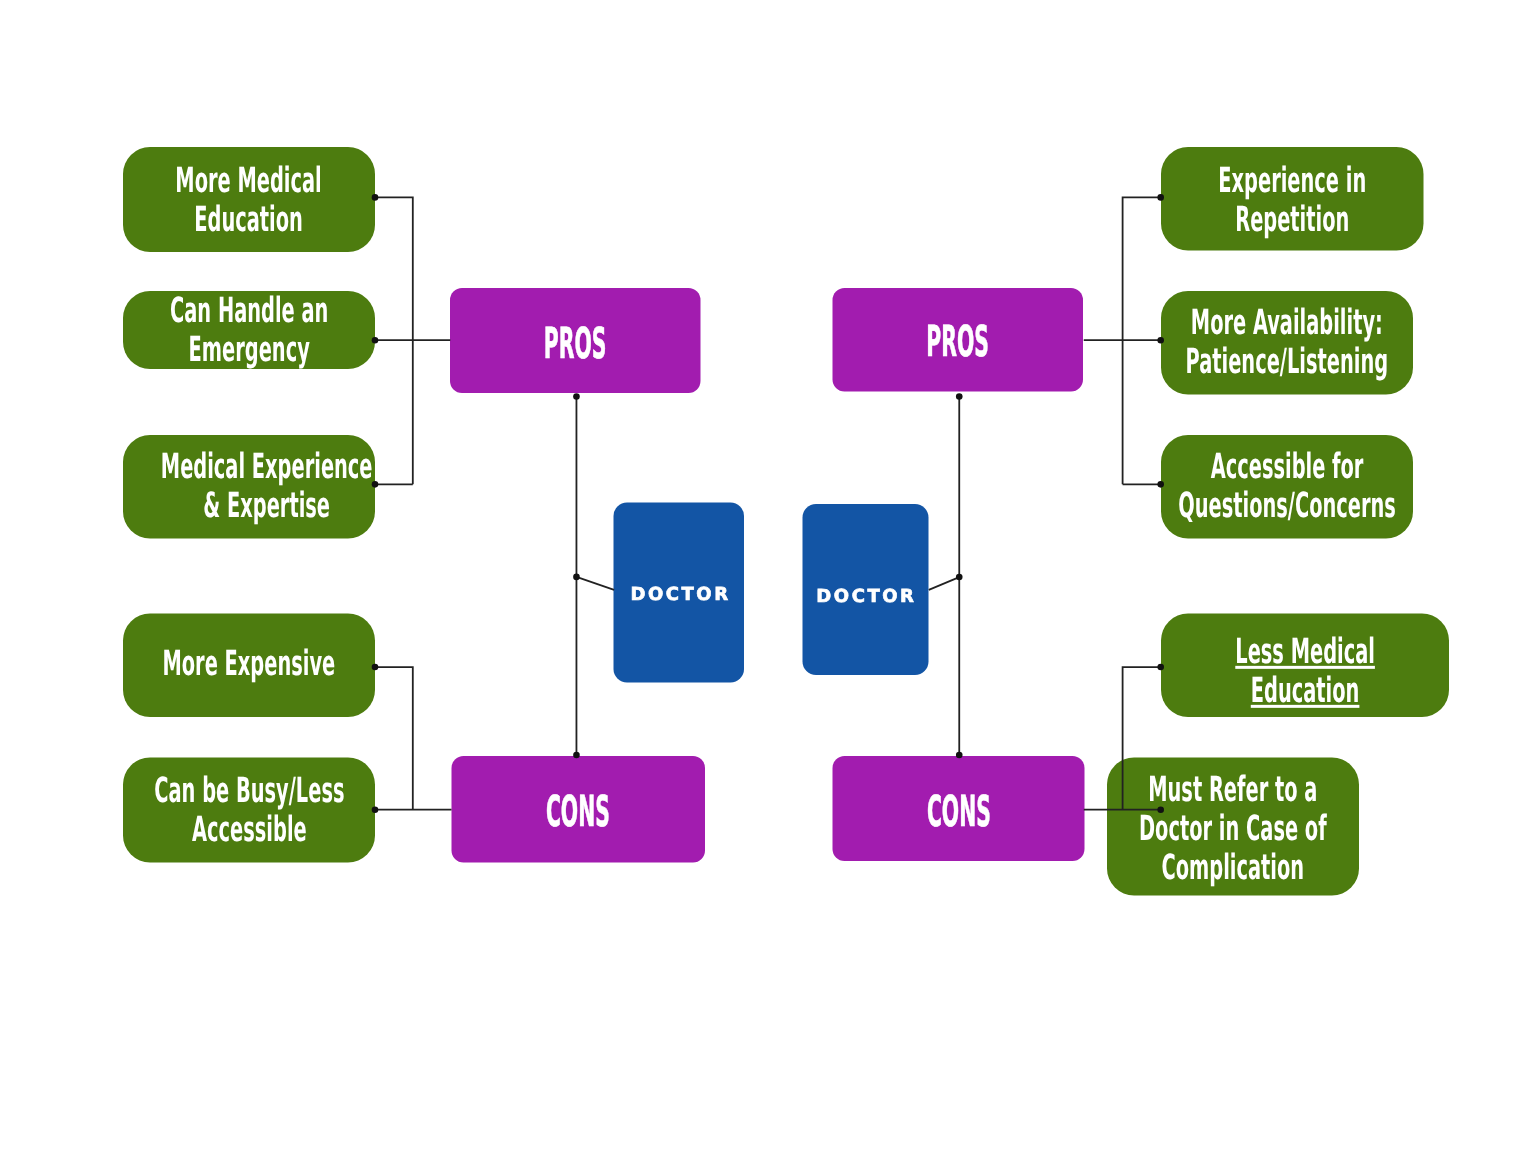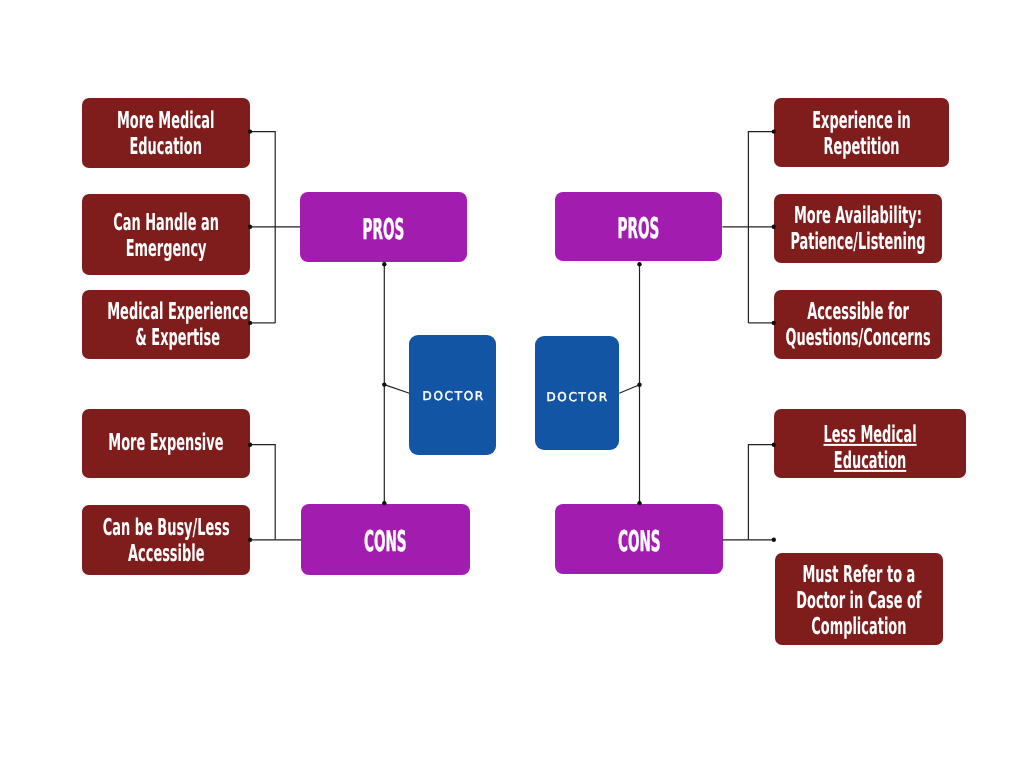--- a/index.html
+++ b/index.html
@@ -23,21 +23,21 @@
   .node {
     position: absolute;
     box-sizing: border-box;
     display: flex;
     align-items: center;
     justify-content: center;
     text-align: center;
     color: #ffffff;
     z-index: 2;
   }
-  .leaf { background: #7f1d1d; border-radius: 7px; }
+  .leaf { background: #4d7c0f; border-radius: 18px; }
   .cat  { background: #a21caf; border-radius: 8px; }
   .center { background: #1355a5; border-radius: 8px; }
 
   .leaf-label {
     display: inline-block;
     font-weight: 700;
     font-stretch: condensed;
     font-size: 23.2px;
     line-height: 25.9px;
     transform: translateY(0.9px) scaleX(0.62);
@@ -48,21 +48,21 @@
     font-weight: 700;
     font-stretch: condensed;
     font-size: 28.5px;
     line-height: 30px;
     transform: translateY(2.6px) scaleX(0.53);
     white-space: pre;
     -webkit-text-stroke: 0.45px #ffffff;
   }
   .center-label {
     display: inline-block;
-    font-weight: 400;
+    font-weight: 700;
     font-size: 12px;
     letter-spacing: 1.7px;
     text-indent: 1.7px;
     white-space: pre;
     transform: translateY(1.2px);
     -webkit-text-stroke: 0.45px #ffffff;
   }
   svg.links {
     position: absolute;
     left: 0; top: 0;
@@ -115,21 +115,21 @@
       <circle cx="639.5" cy="503.3" r="2.2"></circle>
       <circle cx="384.3" cy="384.6" r="2.2"></circle>
       <circle cx="639.5" cy="384.7" r="2.2"></circle>
     </g>
   </svg>
 
   <div class="node leaf" style="left:82.2px;top:98.2px;width:167.6px;height:69.6px;">
     <span class="leaf-label">More Medical
 Education</span>
   </div>
-  <div class="node leaf" style="left:82.2px;top:194.2px;width:167.6px;height:81px;align-items:center;">
+  <div class="node leaf" style="left:82.2px;top:194.2px;width:167.6px;height:52px;align-items:center;">
     <span class="leaf-label">Can Handle an
 Emergency</span>
   </div>
   <div class="node leaf" style="left:82.2px;top:289.7px;width:167.6px;height:69.2px;padding-left:24px;">
     <span class="leaf-label">Medical Experience
 &amp; Expertise</span>
   </div>
 
   <div class="node leaf" style="left:82.2px;top:409.4px;width:167.6px;height:69px;padding-bottom:3px;box-sizing:border-box;text-align:center;">
     <span class="leaf-label">More Expensive</span>
@@ -170,19 +170,19 @@
   </div>
   <div class="node leaf" style="left:774.4px;top:289.7px;width:167.6px;height:69.2px;">
     <span class="leaf-label">Accessible for
 Questions/Concerns</span>
   </div>
 
   <div class="node leaf" style="left:774.4px;top:409.1px;width:192px;height:69.4px;padding-top:7px;box-sizing:border-box;text-decoration:underline;">
     <span class="leaf-label">Less Medical
 Education</span>
   </div>
-  <div class="node leaf" style="left:775px;top:505px;width:167.6px;height:91.5px;padding-top:3px;box-sizing:border-box;margin-top:48px;">
+  <div class="node leaf" style="left:738px;top:505px;width:167.6px;height:91.5px;padding-top:3px;box-sizing:border-box;">
     <span class="leaf-label">Must Refer to a
 Doctor in Case of
 Complication</span>
   </div>
 
 </div>
 
 </body></html>

